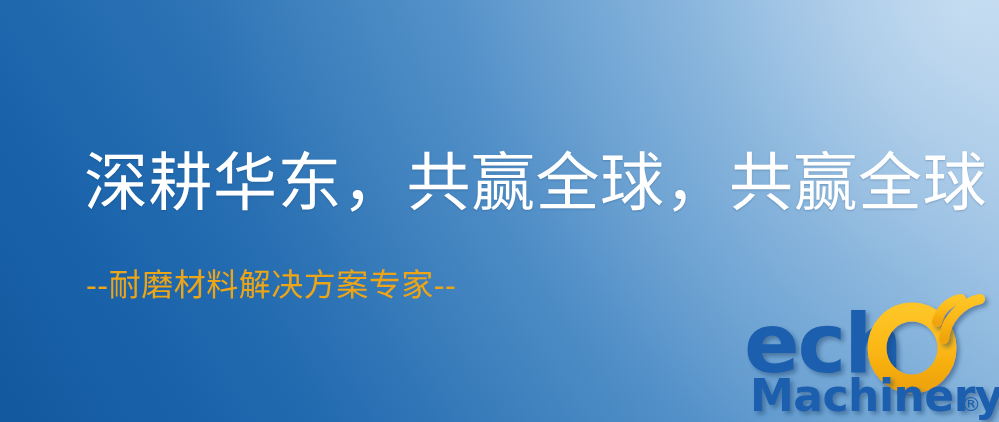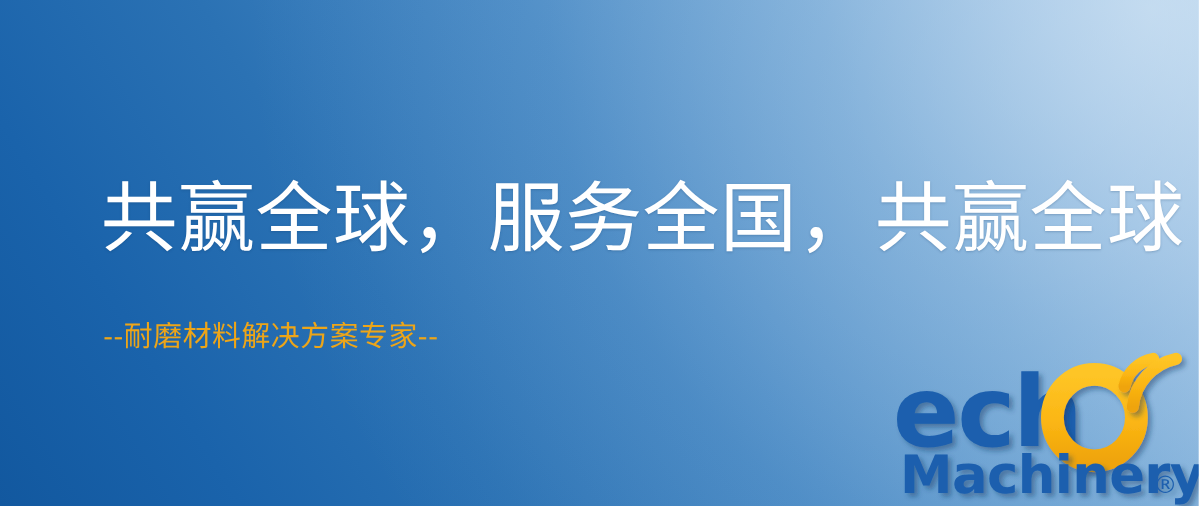--- a/index.html
+++ b/index.html
@@ -57,21 +57,21 @@
     text-shadow: 0 1px 2px rgba(10, 50, 95, 0.25);
     z-index: 3;
   }
 
   .subtitle {
     position: absolute;
     left: 86px;
     top: 266px;
     margin: 0;
     font-family: "DejaVu Serif", "Liberation Serif", serif;
-    font-size: 24px;
+    font-size: 32px;
     line-height: 1.2;
     font-weight: 400;
     color: #eda518;
     letter-spacing: 0.5px;
     white-space: nowrap;
     z-index: 3;
   }
 
   
   .logo {
@@ -104,21 +104,21 @@
   .logo-reg {
     font-size: 20px;
     font-weight: normal;
   }
 </style>
 </head>
 <body>
 
 <div class="banner">
 
-  <h1 class="headline">共赢全球，服务全国，共赢全球</h1>
+  <h1 class="headline">深耕华东，共赢全球，共赢全球</h1>
 
   <p class="subtitle">--耐磨材料解决方案专家--</p>
 
   <div class="logo">
     <svg viewBox="0 0 255 126" role="img" aria-label="echo Machinery">
       <defs>
         <filter id="logoShadow" x="-25%" y="-25%" width="160%" height="160%">
           <feDropShadow dx="3" dy="3" stdDeviation="2.2" flood-color="#123a66" flood-opacity="0.45"></feDropShadow>
         </filter>
         <linearGradient id="goldGrad" x1="0" y1="0" x2="0" y2="1">

